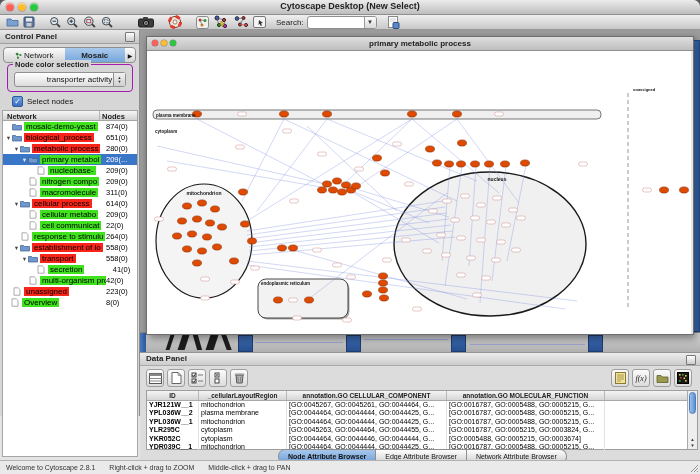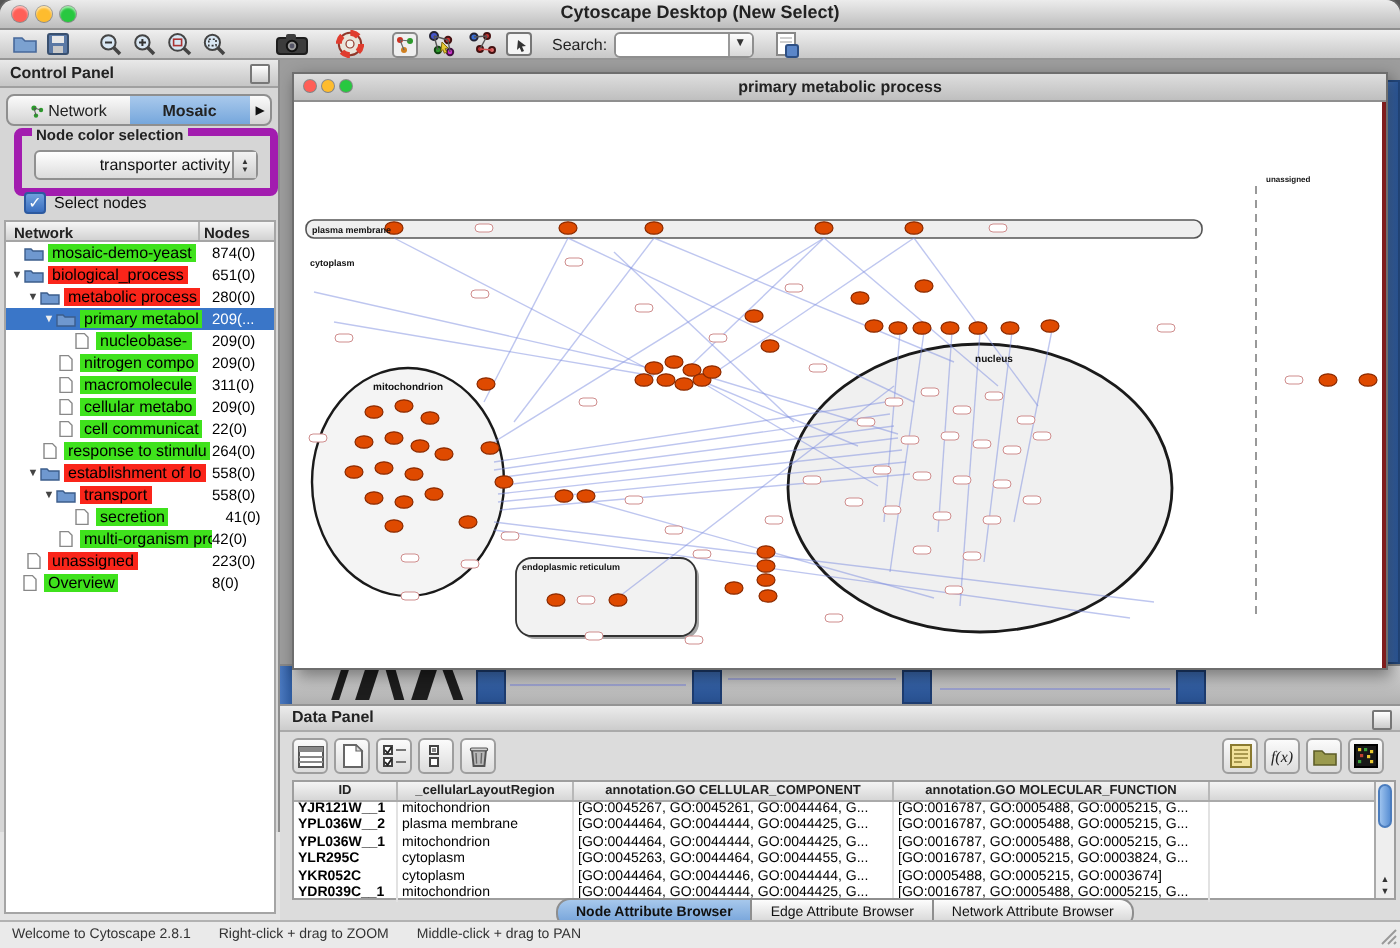--- a/index.html
+++ b/index.html
@@ -21,21 +21,21 @@
   
   .control-panel{position:absolute;left:0;top:30px;width:140px;height:386px;background:#d6d6d6;border-right:1px solid #8d8d8d;box-sizing:border-box;}
   .panel-head{height:13px;background:linear-gradient(#e9e9e9,#c6c6c6);border-bottom:1px solid #a0a0a0;position:relative;}
   .panel-head .ptitle{font-size:8px;font-weight:bold;color:#222;padding:2px 0 0 5px;display:block;}
   .float-ico{position:absolute;right:4px;top:2px;width:8px;height:8px;border:1px solid #777;background:linear-gradient(#fff,#ccc);border-radius:1px;}
   .cp-tabs{display:flex;align-items:center;margin:3px 3px 0 3px;height:14px;border:1px solid #8f8f8f;border-radius:4px;background:linear-gradient(#fbfbfb,#d4d4d4);overflow:hidden;}
   .cp-tab{flex:1;height:14px;display:flex;align-items:center;justify-content:center;font-size:8px;color:#222;gap:2px;}
   .cp-tab.sel{background:linear-gradient(#a9c9ec,#76a7dc);font-weight:bold;}
   .cp-tab-arrow{width:10px;font-size:6px;color:#111;text-align:center;}
   .net-ico{width:7px;height:7px;display:inline-block;}
-  .fieldset{position:absolute;left:7px;top:34px;width:124px;height:26px;border:4px solid #a21caf;border-radius:4px;}
+  .fieldset{position:absolute;left:7px;top:34px;width:124px;height:26px;border:1px solid #a21caf;border-radius:4px;}
   .legend{position:absolute;left:5px;top:-5px;background:#d6d6d6;padding:0 2px;font-size:7.5px;font-weight:bold;color:#222;}
   .combo{position:absolute;left:6px;top:7px;width:110px;height:13px;background:linear-gradient(#ffffff,#dcdcdc);border:1px solid #909090;border-radius:3px;display:flex;align-items:center;}
   .combo-text{flex:1;text-align:center;font-size:8px;color:#111;padding-left:31px;}
   .combo-step{width:11px;height:13px;border-left:1px solid #909090;background:linear-gradient(#f2f2f2,#cfcfcf);display:flex;flex-direction:column;align-items:center;justify-content:center;font-size:4px;color:#333;line-height:4px;}
   .chk-row{position:absolute;left:12px;top:66px;display:flex;align-items:center;gap:4px;}
   .checkbox{width:9px;height:9px;border-radius:2px;background:linear-gradient(#6fa0dc,#3a6fc0);border:1px solid #2d5aa0;color:#fff;font-size:8px;line-height:9px;text-align:center;}
   .chk-label{font-size:8px;color:#111;}
   .tree-header{position:absolute;left:2px;top:80px;width:136px;height:11px;background:linear-gradient(#f6f6f6,#d2d2d2);border:1px solid #a5a5a5;box-sizing:border-box;display:flex;font-size:7.5px;font-weight:bold;color:#222;}
   .tree-header .c1{flex:1;padding:1px 0 0 4px;border-right:1px solid #b5b5b5;}
   .tree-header .c2{width:32px;padding:1px 3px 0 2px;}
@@ -50,21 +50,21 @@
   .tcount{margin-left:auto;flex:none;width:31px;font-size:7.5px;color:#000;overflow:hidden;}
   .trow.sel .tcount{color:#fff;}
   
   .desktop{position:absolute;left:140px;top:30px;width:560px;height:322px;background:#9d9d9d;overflow:hidden;}
   .behind-strip{position:absolute;left:0;top:302px;width:560px;height:20px;background:linear-gradient(#d6d6d6,#aeaeae);border-top:1px solid #888;}
   .bluebar{position:absolute;background:linear-gradient(90deg,#4a78be,#2d5a9e);}
   .glyph{position:absolute;top:2px;height:15px;background:#1d1d1d;transform:skewX(-18deg);}
   .bluesq{position:absolute;top:2px;width:13px;height:15px;background:linear-gradient(#3c6cb4,#274f8e);border:1px solid #1d3c70;}
   .faintline{position:absolute;top:9px;height:1px;background:rgba(120,130,220,.5);}
   .right-blue{position:absolute;left:550px;top:10px;width:10px;height:292px;background:linear-gradient(90deg,#5585c8,#2d5a9e);border:1px solid #24497f;box-sizing:border-box;}
-  .inner-window{position:absolute;left:6px;top:6px;width:546px;height:297px;background:#7f1d1d;border:1px solid #6e6e6e;box-shadow:2px 3px 8px rgba(0,0,0,.45);}
+  .inner-window{position:absolute;left:6px;top:6px;width:546px;height:297px;background:#e5e5e5;border:1px solid #6e6e6e;box-shadow:2px 3px 8px rgba(0,0,0,.45);}
   .iw-titlebar{height:13px;background:linear-gradient(#dedede,#bfbfbf);border-bottom:1px solid #8f8f8f;position:relative;}
   .iw-lights{position:absolute;left:5px;top:3px;display:flex;gap:3px;}
   .iw-light{width:6px;height:6px;border-radius:50%;box-shadow:0 0 0 .5px rgba(0,0,0,.35);}
   .iw-title{position:absolute;left:0;right:0;top:1.5px;text-align:center;font-size:8px;font-weight:bold;color:#222;}
   .iw-canvas{position:relative;width:544px;height:283px;background:#fff;overflow:hidden;}
   
   .data-panel{position:absolute;left:140px;top:352px;width:560px;height:108px;background:#dcdcdc;border-top:1px solid #949494;box-sizing:border-box;}
   .dp-head{height:12px;background:linear-gradient(#ececec,#cccccc);border-bottom:1px solid #aaa;position:relative;}
   .dp-head .ptitle{font-size:8px;font-weight:bold;color:#222;padding:1px 0 0 6px;display:block;}
   .dp-toolbar{height:24px;display:flex;align-items:center;padding:0 8px 0 6px;}
@@ -313,20 +313,28 @@
           <span class="tlabel bg-green">nitrogen compo</span>
           <span class="tcount">209(0)</span>
         </div>
         <div class="trow" style="padding-left: 18px;">
           <span class="tarrow"></span>
           <svg width="10" height="9" class="ticon">
             <path d="M2,0.8 h4.2 l1.8,1.8 V8.2 h-6 z" fill="#fff" stroke="#888" stroke-width="0.7"></path>
           </svg>
           <span class="tlabel bg-green">macromolecule</span>
           <span class="tcount">311(0)</span>
+        </div>
+        <div class="trow" style="padding-left: 10px;">
+          <span class="tarrow">▼</span>
+          <svg width="10" height="9" class="ticon">
+            <path d="M0.5,8 V2.5 h3 l1,1 H9.5 V8 z" fill="#6f98cf" stroke="#3c5d8c" stroke-width="0.7"></path>
+          </svg>
+          <span class="tlabel bg-red">cellular process</span>
+          <span class="tcount">614(0)</span>
         </div>
         <div class="trow" style="padding-left: 18px;">
           <span class="tarrow"></span>
           <svg width="10" height="9" class="ticon">
             <path d="M2,0.8 h4.2 l1.8,1.8 V8.2 h-6 z" fill="#fff" stroke="#888" stroke-width="0.7"></path>
           </svg>
           <span class="tlabel bg-green">cellular metabo</span>
           <span class="tcount">209(0)</span>
         </div>
         <div class="trow" style="padding-left: 18px;">

